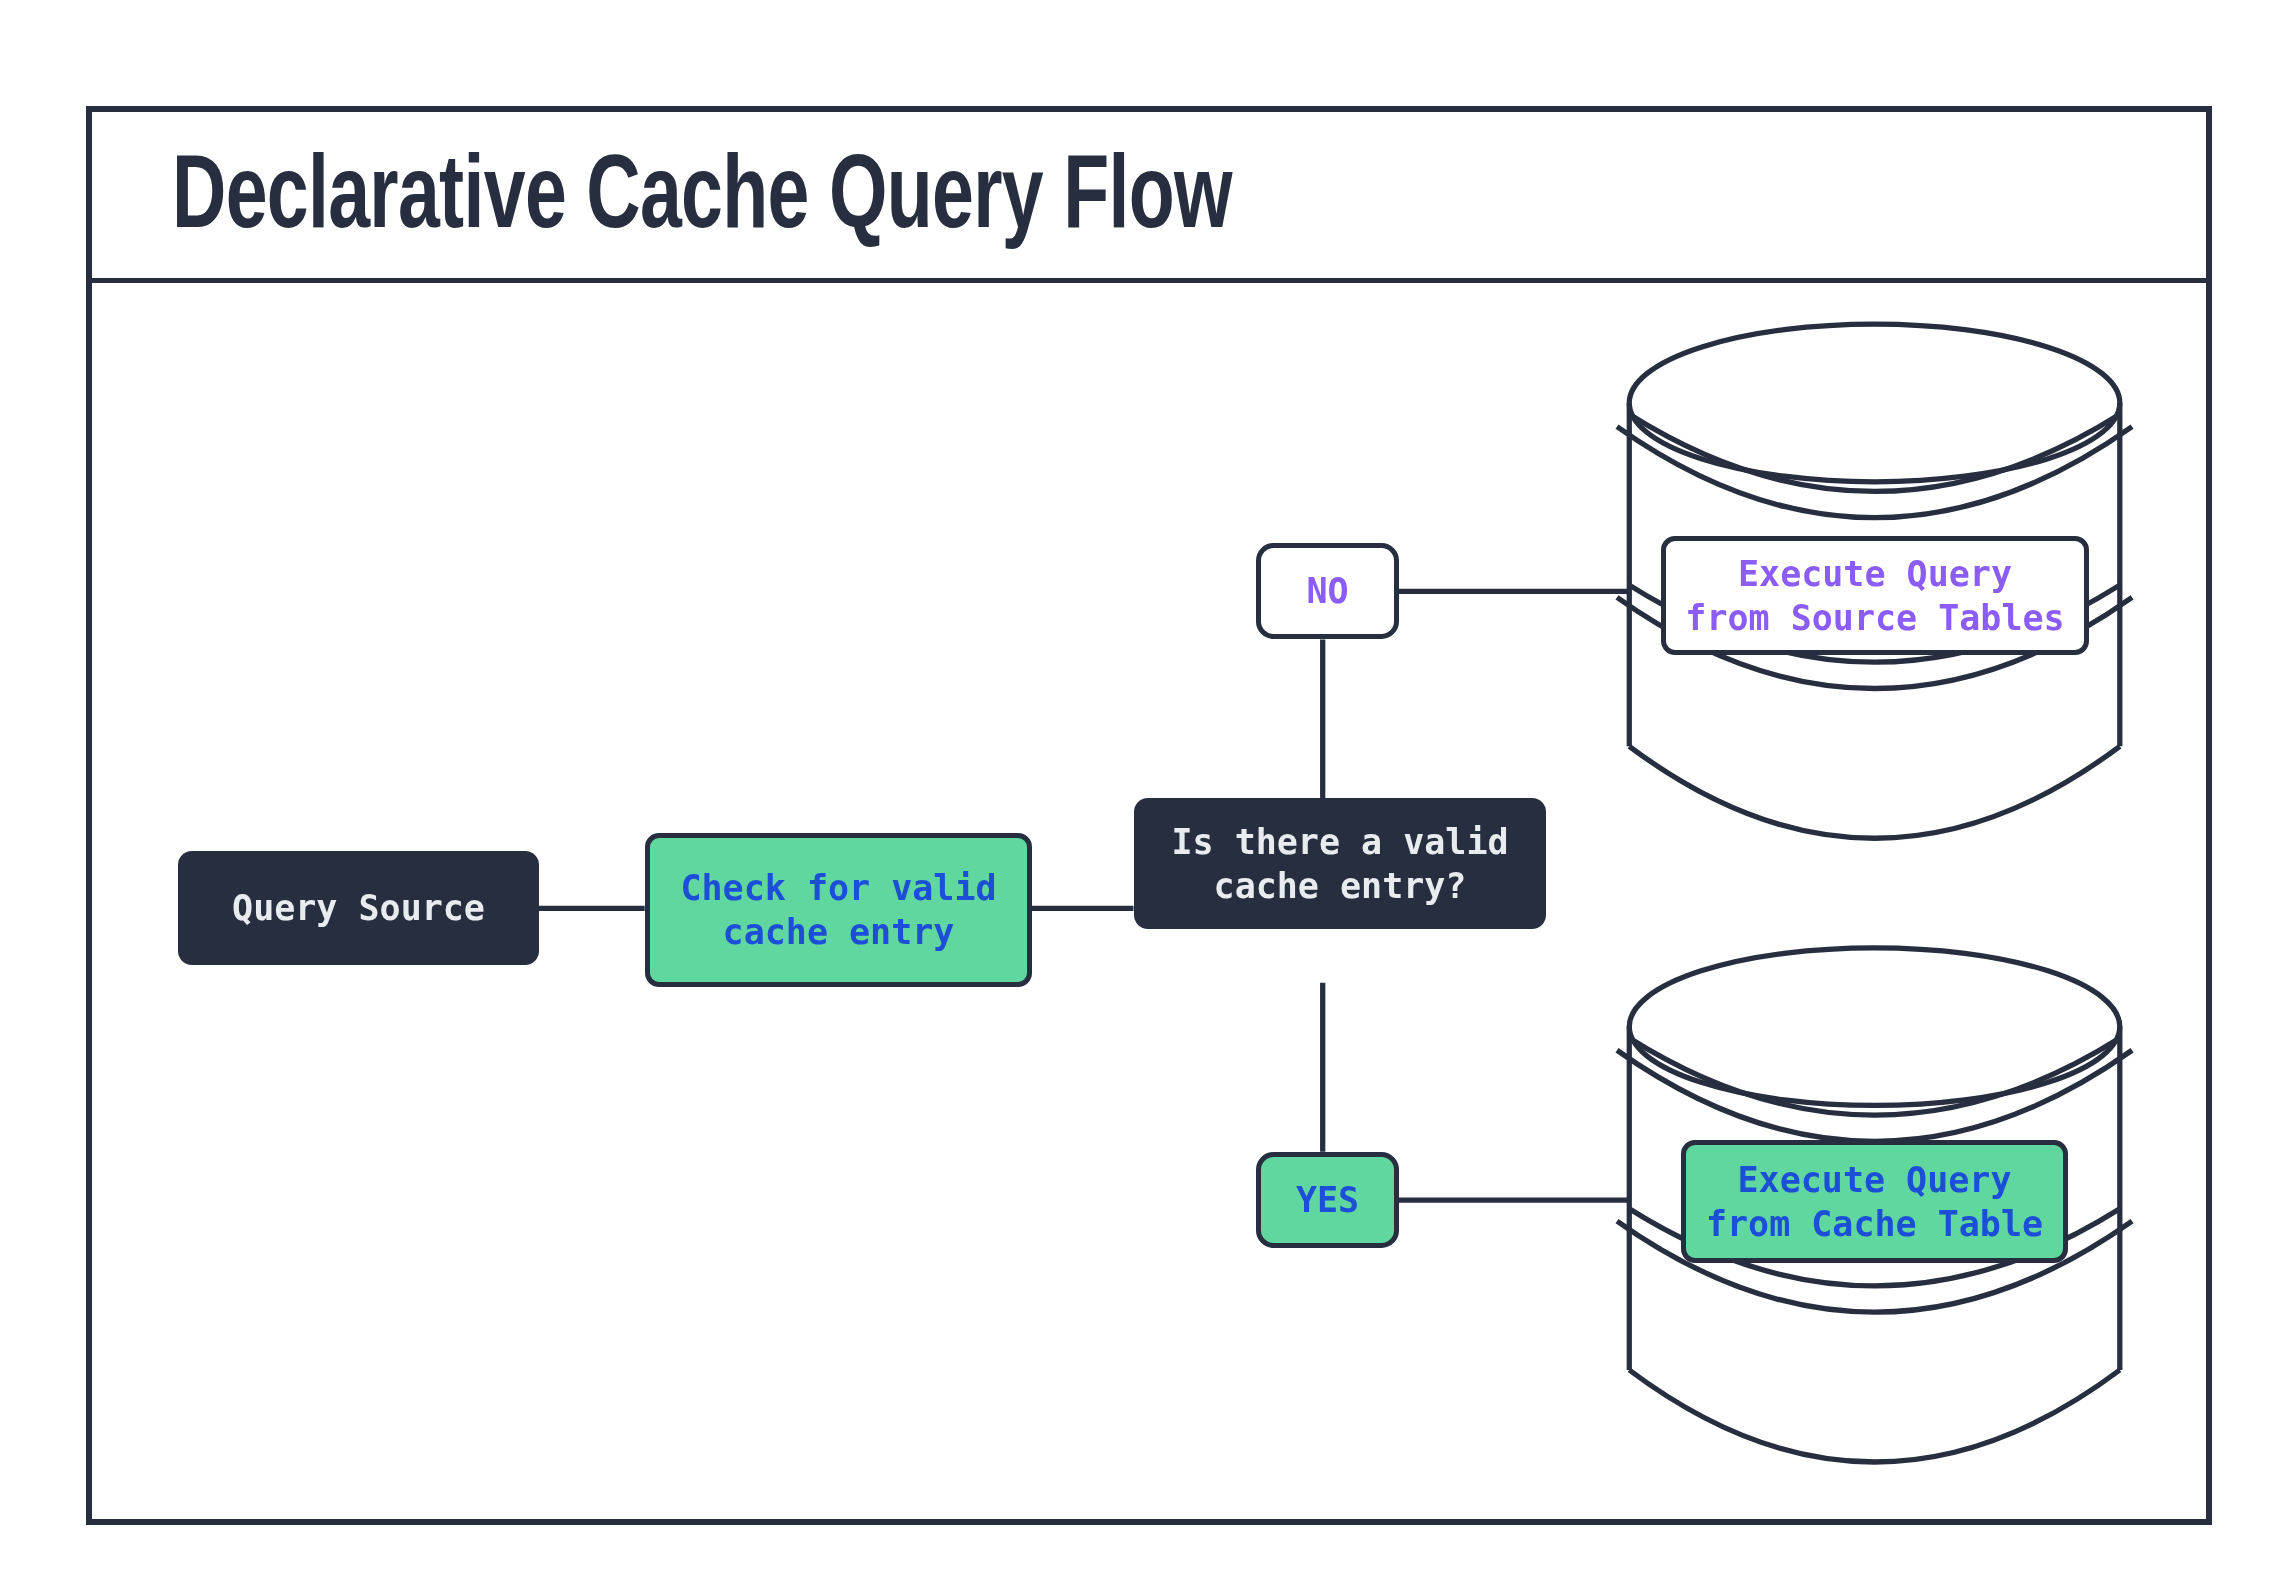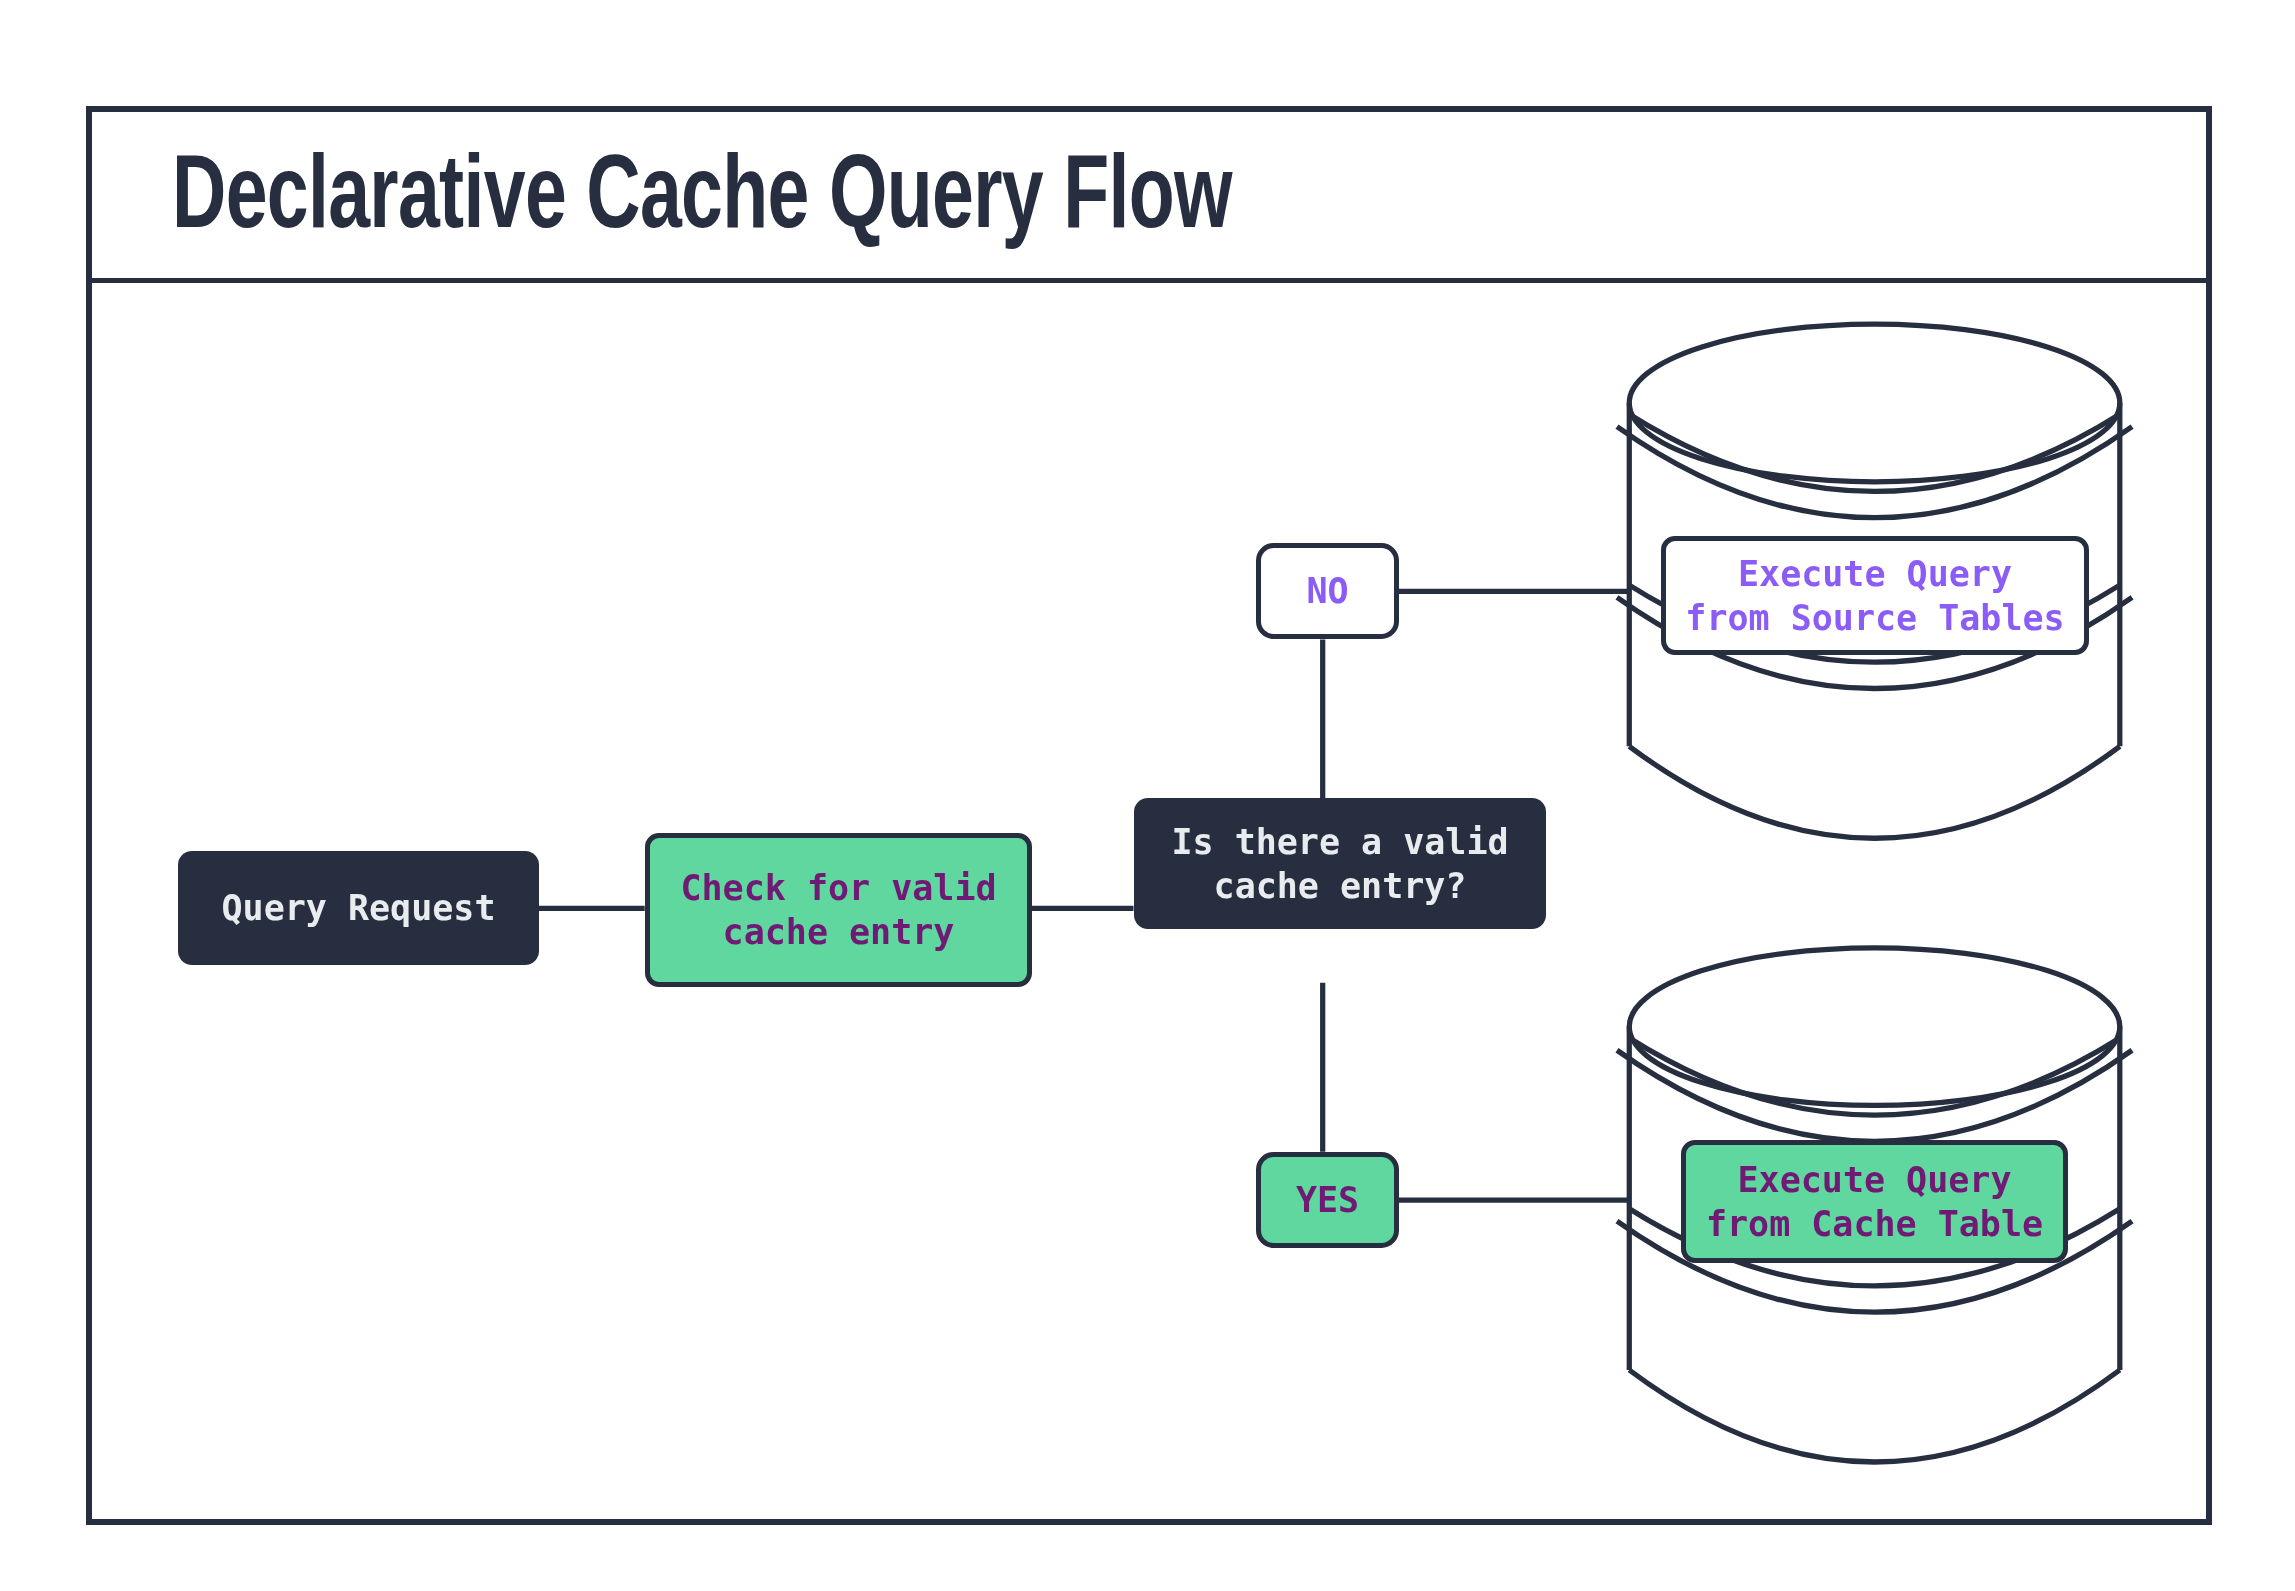--- a/index.html
+++ b/index.html
@@ -62,21 +62,21 @@
     justify-content: center;
     text-align: center;
     white-space: pre-line;
     font-family: "DejaVu Sans Mono", "Liberation Mono", monospace;
     font-weight: 700;
     font-size: 35px;
     line-height: 44px;
     border-radius: 14px;
   }
   .node.dark   { background: #272e3f; color: #e9ecef; }
-  .node.green  { background: #5fd79e; color: #701a75; border: 5.3px solid #272e3f; }
+  .node.green  { background: #5fd79e; color: #1d4ed8; border: 5.3px solid #272e3f; }
   .node.white  { background: #ffffff; color: #8b5cf6; border: 5.3px solid #272e3f; }
 
   .n-query    { left: 178px;  top: 831px;  width: 361px; height: 114px; }
   .n-check    { left: 645px;  top: 813px;  width: 387px; height: 154px; }
   .n-decision { left: 1134px; top: 778px;  width: 412px; height: 131px; }
   .n-no       { left: 1256px; top: 523px;  width: 143px; height: 96px; border-radius: 17.5px; }
   .n-yes      { left: 1256px; top: 1132px; width: 143px; height: 96px; border-radius: 17.5px; }
   .n-src      { left: 1661px; top: 516px;  width: 428px; height: 119px; }
   .n-cache    { left: 1681px; top: 1120px; width: 387px; height: 123px; }
 </style>
@@ -118,21 +118,21 @@
       <line x1="1860" y1="1149" x2="1860" y2="1541"></line>
       <line x1="2420" y1="1149" x2="2420" y2="1541"></line>
       <path d="M1860,1162 Q2140,1338 2420,1162"></path>
       <path d="M1846,1176 Q2140,1384 2434,1176"></path>
       <path d="M1860,1357 Q2140,1533 2420,1357"></path>
       <path d="M1846,1371 Q2140,1579 2434,1371"></path>
       <path d="M1860,1541 Q2140,1751 2420,1541"></path>
     </g>
   </svg>
 
-  <div class="node dark n-query">Query Request</div>
+  <div class="node dark n-query">Query Source</div>
 
   <div class="node green n-check">Check for valid
 cache entry</div>
 
   <div class="node dark n-decision">Is there a valid
 cache entry?</div>
 
   <div class="node white n-no">NO</div>
 
   <div class="node green n-yes">YES</div>

